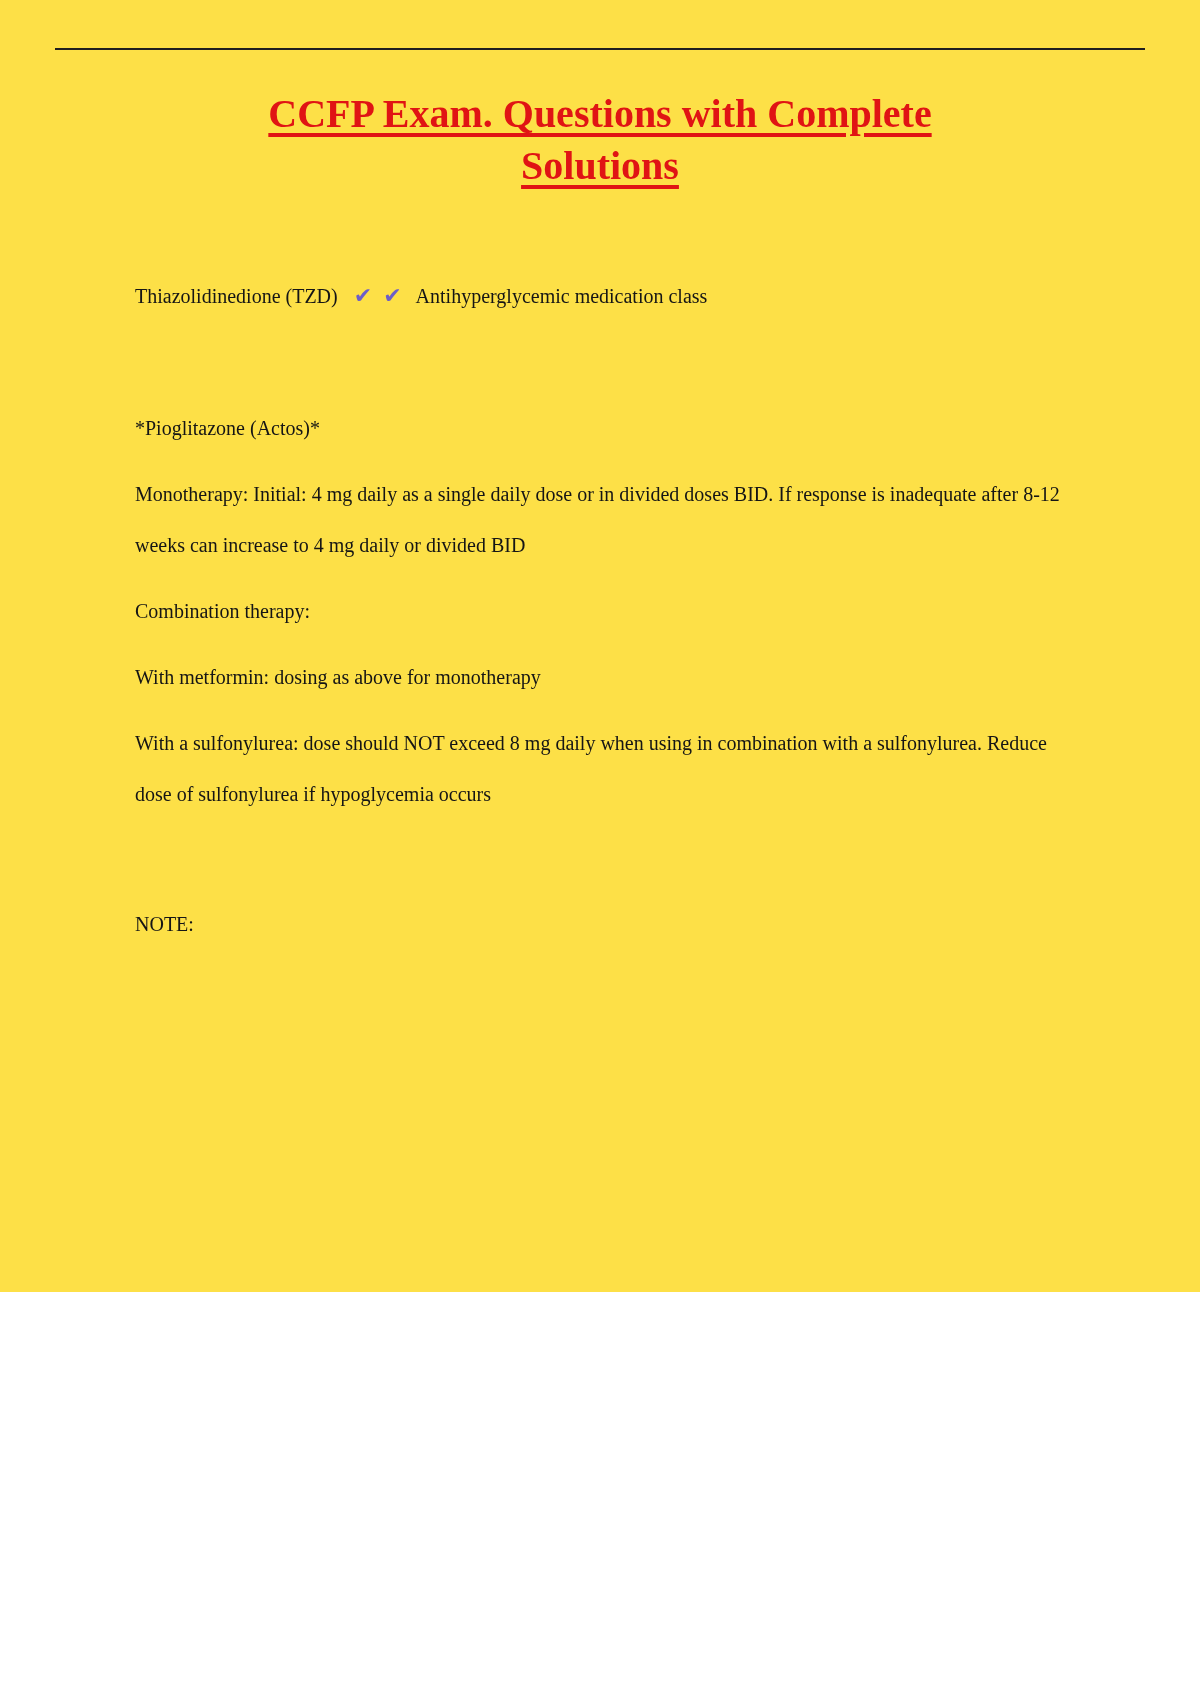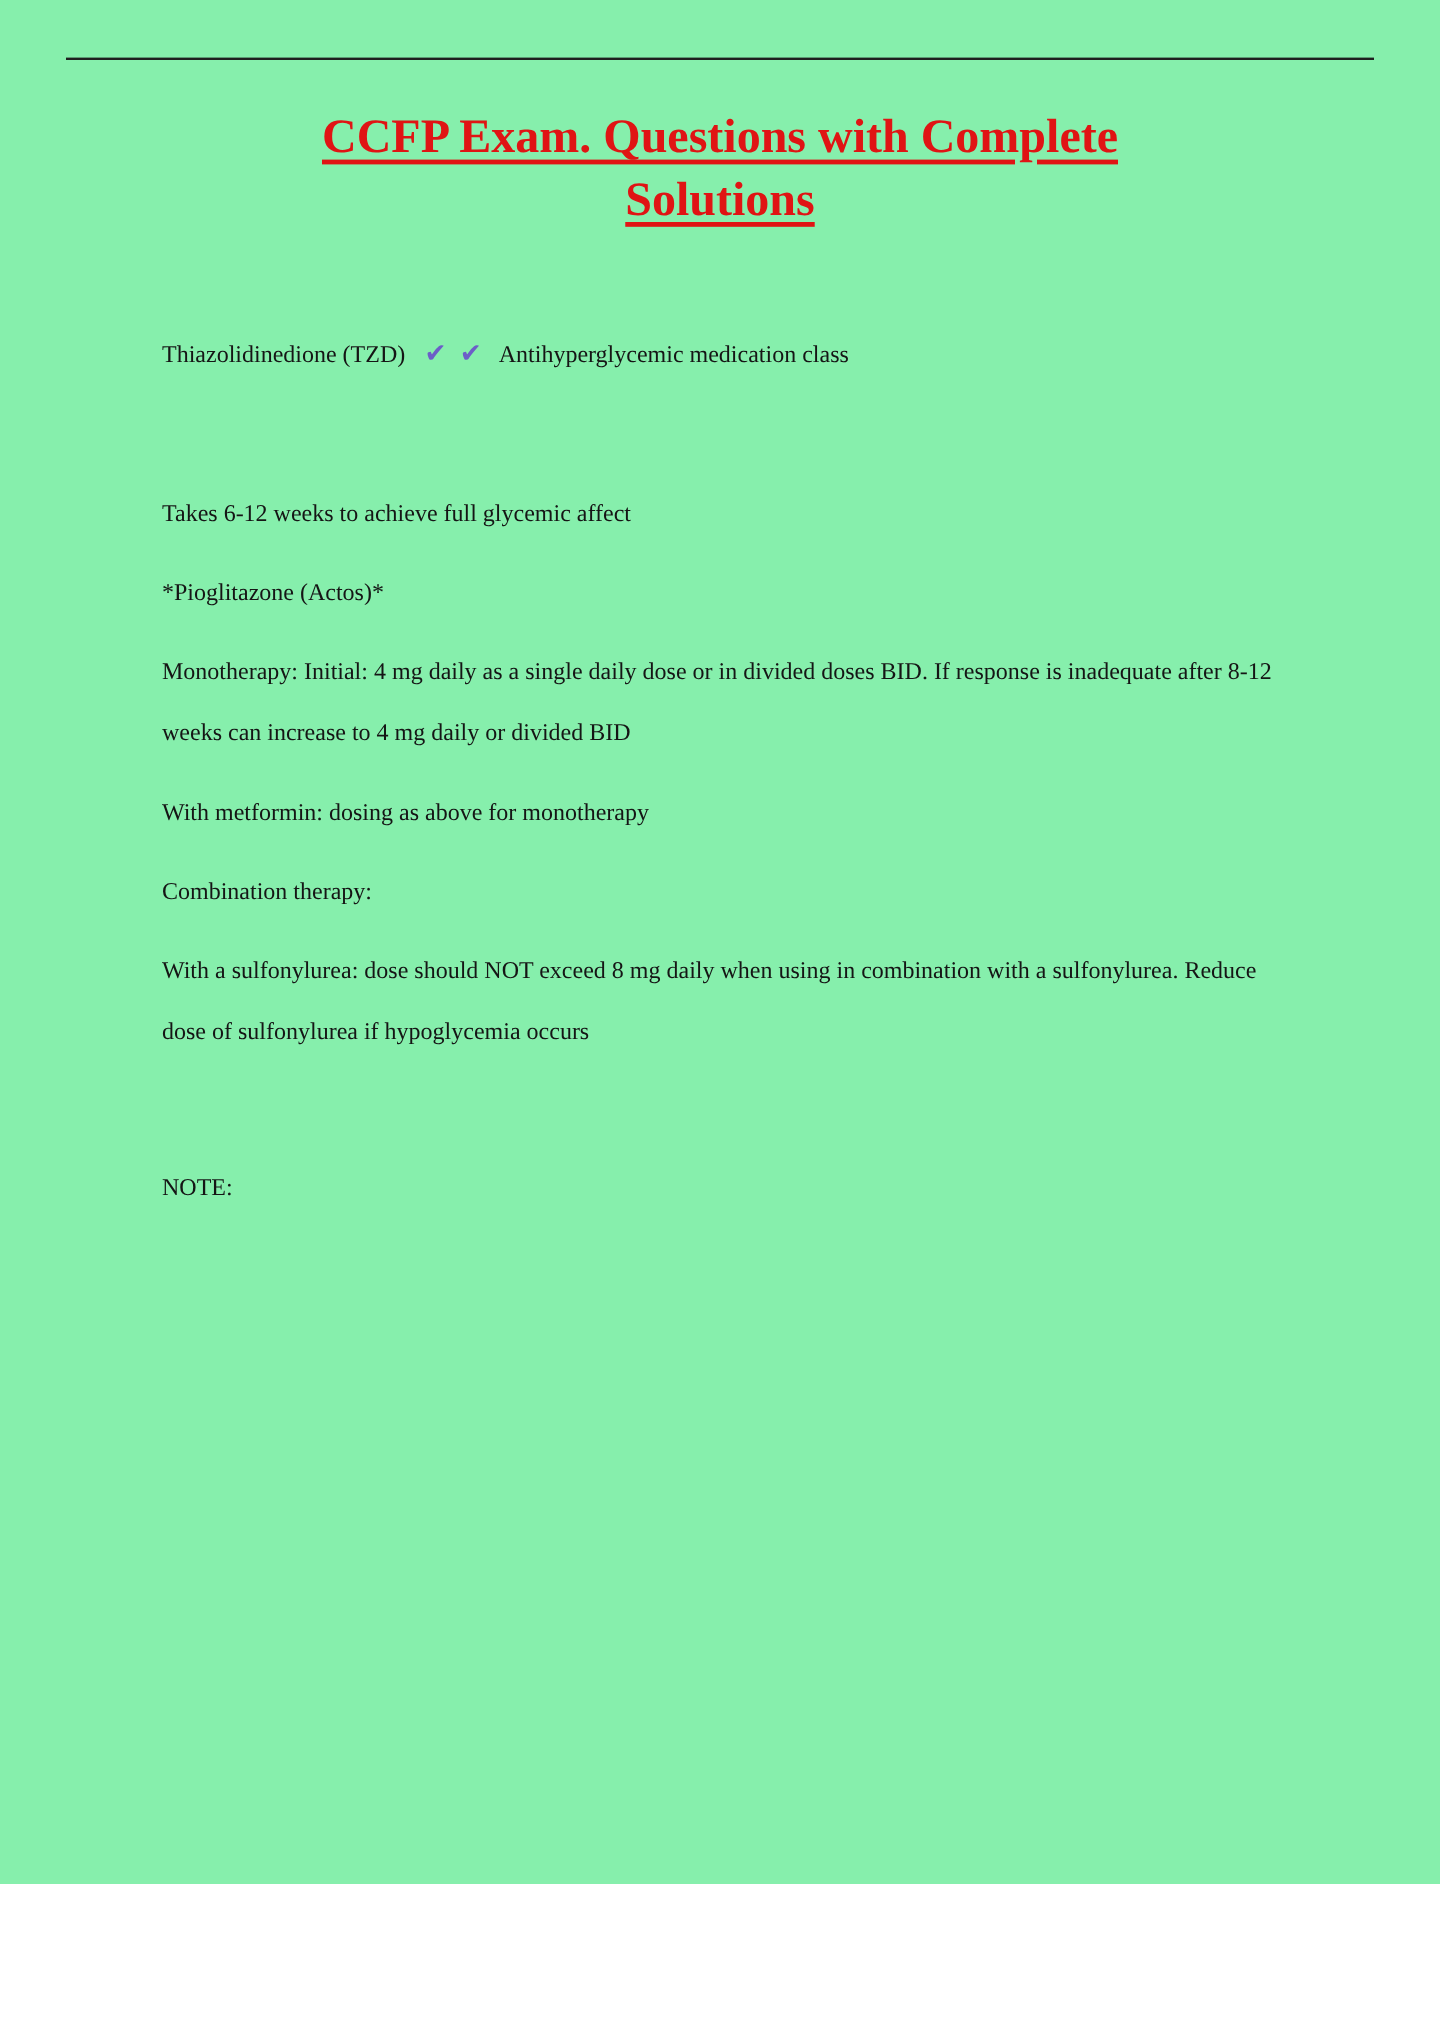--- a/index.html
+++ b/index.html
@@ -3,22 +3,22 @@
 <meta charset="utf-8">
 <style>
   html, body {
     margin: 0;
     padding: 0;
     background: #ffffff;
   }
   .page {
     position: relative;
     width: 1200px;
-    height: 1570px;
-    background: #86efac;
+    height: 1292px;
+    background: #fde047;
     font-family: "Liberation Serif", serif;
     color: #151515;
     overflow: hidden;
   }
   .rule {
     position: absolute;
     left: 55px;
     right: 55px;
     border-top: 2px solid #1f1f1f;
   }
@@ -78,31 +78,30 @@
     <div class="qa-line">
       <span class="qa-term">Thiazolidinedione (TZD)</span>
       <span class="check">✔</span>
       <span class="check">✔</span>
       <span class="qa-answer">Antihyperglycemic medication class</span>
     </div>
 
 
     <div class="gap"></div>
 
-    <p class="para">Takes 6-12 weeks to achieve full glycemic affect</p>
 
     <p class="para">*Pioglitazone (Actos)*</p>
 
 
 
     <p class="para">Monotherapy: Initial: 4 mg daily as a single daily dose or in divided doses BID. If response is inadequate after 8-12 weeks can increase to 4 mg daily or divided BID</p>
 
+    <p class="para">Combination therapy:</p>
+
     <p class="para">With metformin: dosing as above for monotherapy</p>
-
-    <p class="para">Combination therapy:</p>
 
     <p class="para">With a sulfonylurea: dose should NOT exceed 8 mg daily when using in combination with a sulfonylurea. Reduce dose of sulfonylurea if hypoglycemia occurs</p>
 
     <div class="gap"></div>
 
     <p class="para">NOTE:</p>
 
   </div>
 
   <div class="rule rule-bottom"></div>

